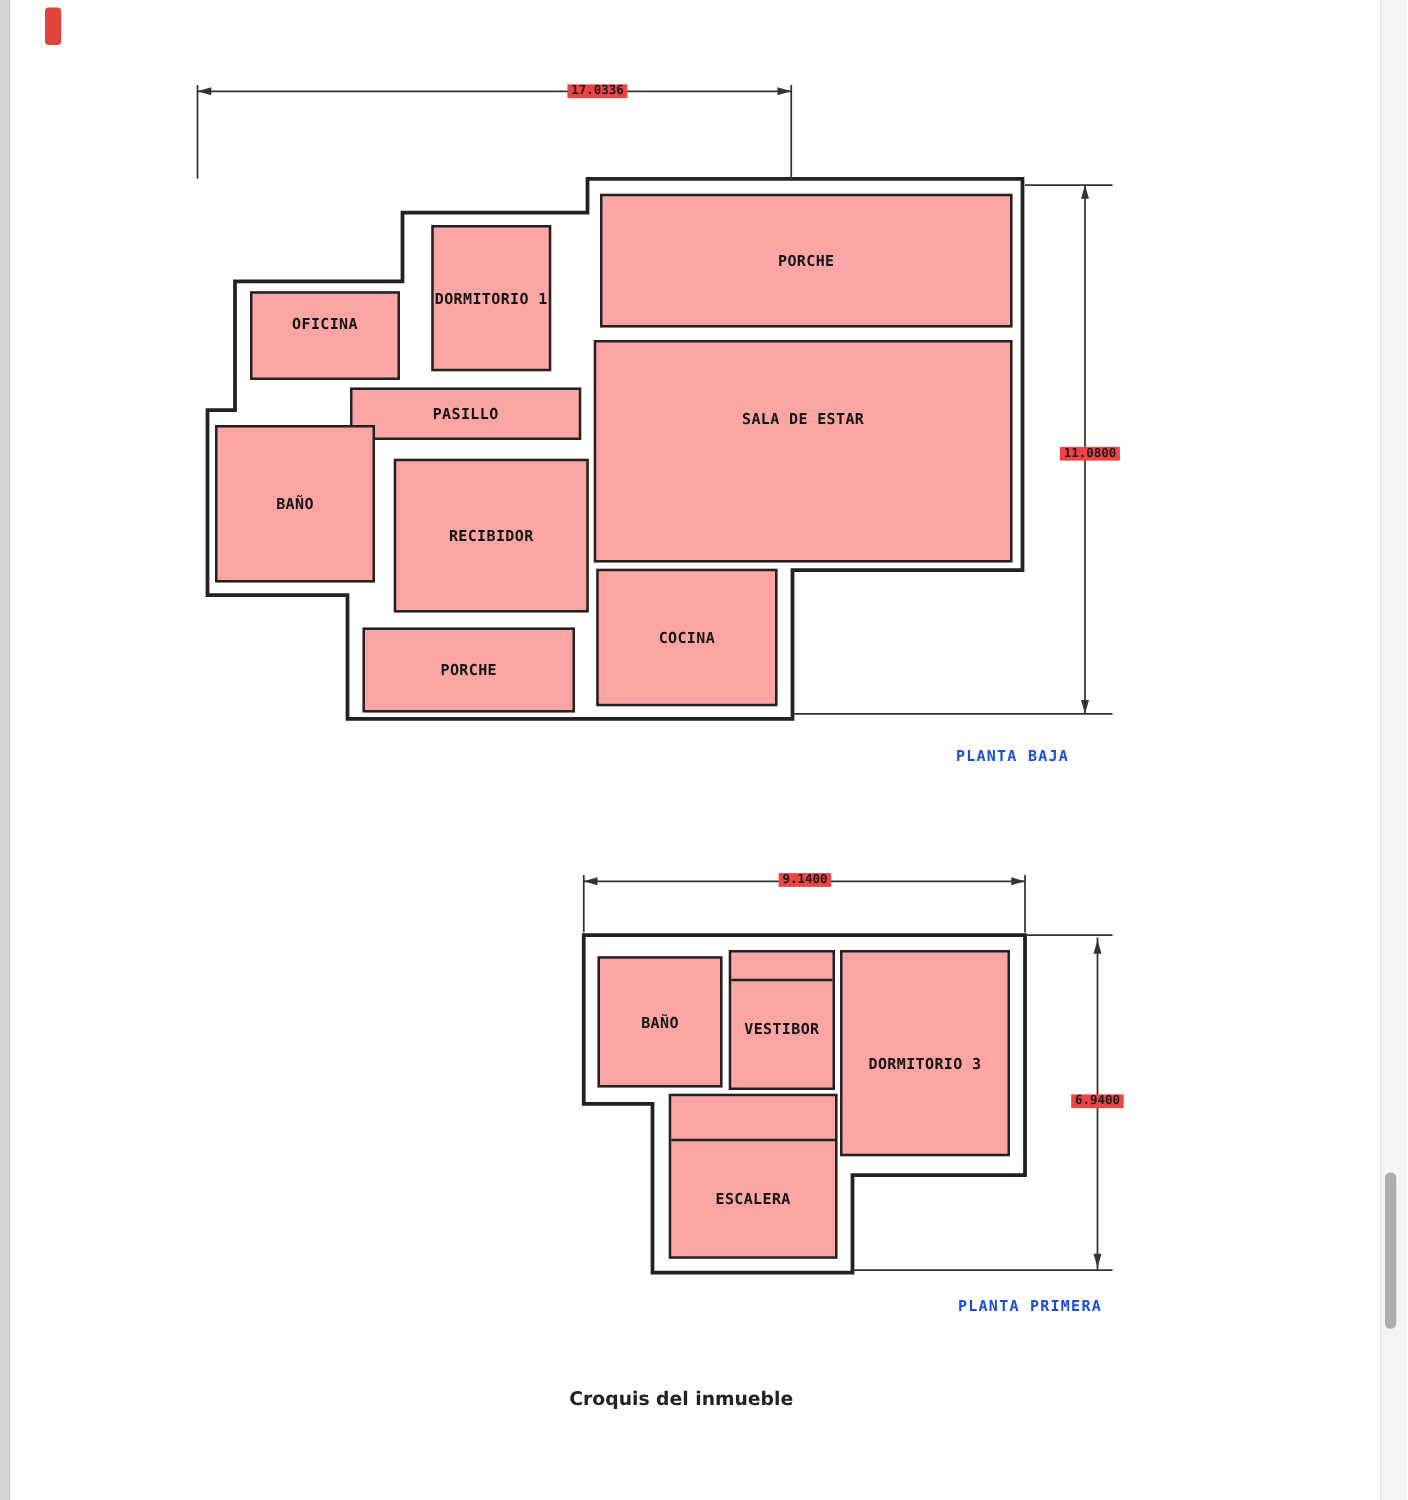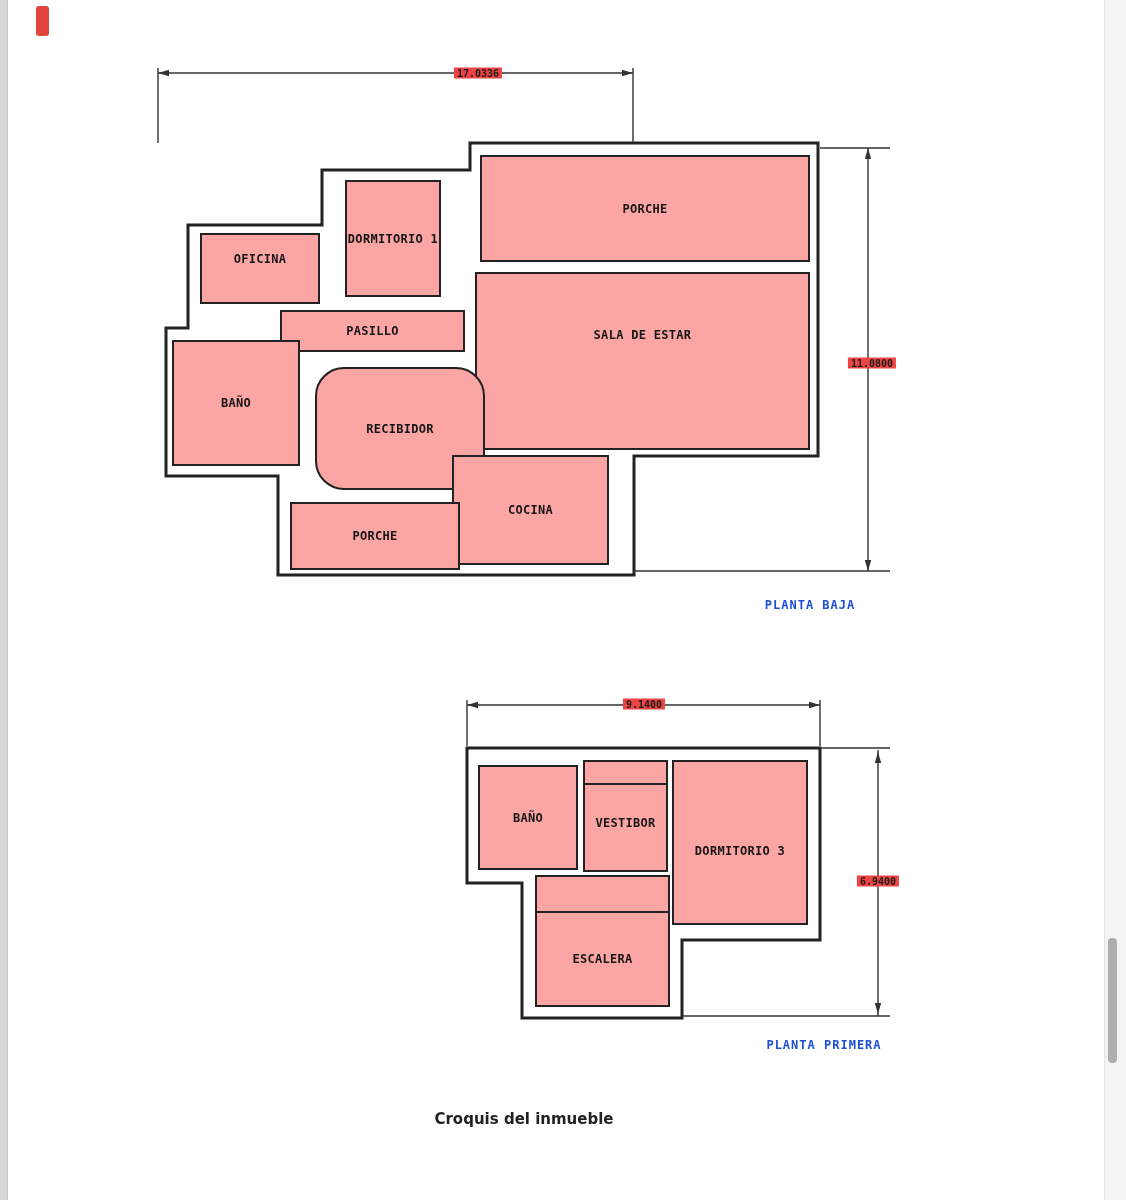--- a/index.html
+++ b/index.html
@@ -123,25 +123,25 @@
   </div>
 
   <div class="room" style="left:280px;top:310px;width:185px;height:42px;">
     <span class="room-label">PASILLO</span>
   </div>
 
   <div class="room" style="left:172px;top:340px;width:128px;height:126px;">
     <span class="room-label">BAÑO</span>
   </div>
 
-  <div class="room" style="left:315px;top:367px;width:170px;height:123px;border-radius:29px;">
+  <div class="room" style="left:315px;top:367px;width:156px;height:123px;">
     <span class="room-label">RECIBIDOR</span>
   </div>
 
-  <div class="room" style="left:452px;top:455px;width:157px;height:110px;justify-content:center;">
+  <div class="room" style="left:477px;top:455px;width:145px;height:110px;justify-content:center;">
     <span class="room-label">COCINA</span>
   </div>
 
   <div class="room" style="left:290px;top:502px;width:170px;height:68px;">
     <span class="room-label">PORCHE</span>
   </div>
 
   <div class="room" style="left:478px;top:765px;width:100px;height:105px;">
     <span class="room-label">BAÑO</span>
   </div>
@@ -160,19 +160,19 @@
     <span class="room-label">ESCALERA</span>
   </div>
 
   <div class="dim-label" style="left:478px;top:73px;">17.0336</div>
   <div class="dim-label" style="left:872px;top:363px;">11.0800</div>
   <div class="dim-label" style="left:644px;top:704px;">9.1400</div>
   <div class="dim-label" style="left:878px;top:881px;">6.9400</div>
 
   <div class="plan-caption" style="left:810px;top:605px;">PLANTA BAJA</div>
   <div class="plan-caption" style="left:824px;top:1045px;">PLANTA PRIMERA</div>
-  <div class="doc-title" style="left:524px;top:1119px;">Croquis del inmueble</div>
+  <div class="doc-title" style="left:545px;top:1119px;">Croquis del inmueble</div>
 
   <div class="scrollbar-track">
     <div class="scrollbar-thumb"></div>
   </div>
 
 </div>
 
 </body></html>

